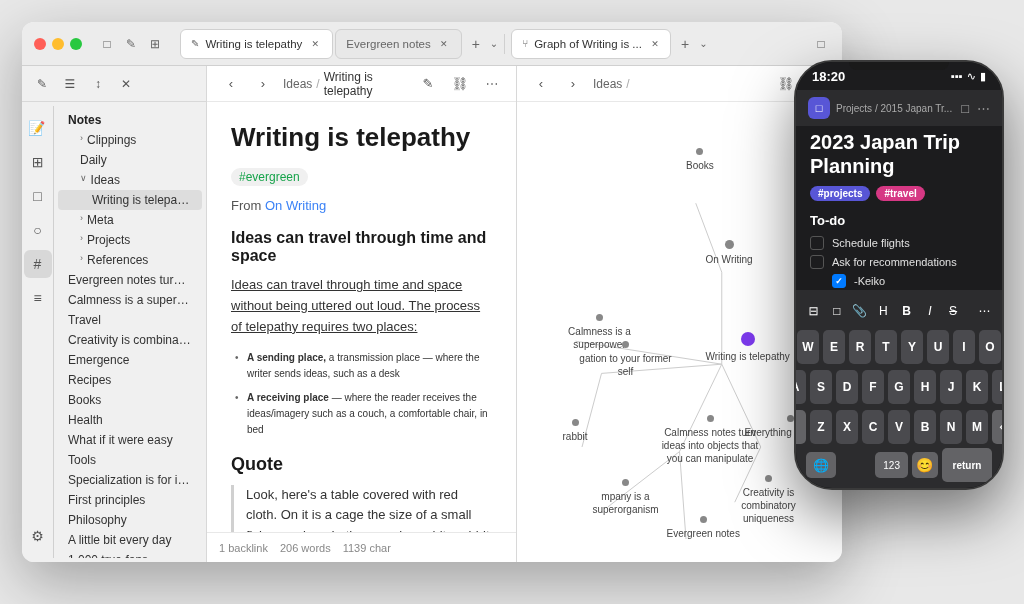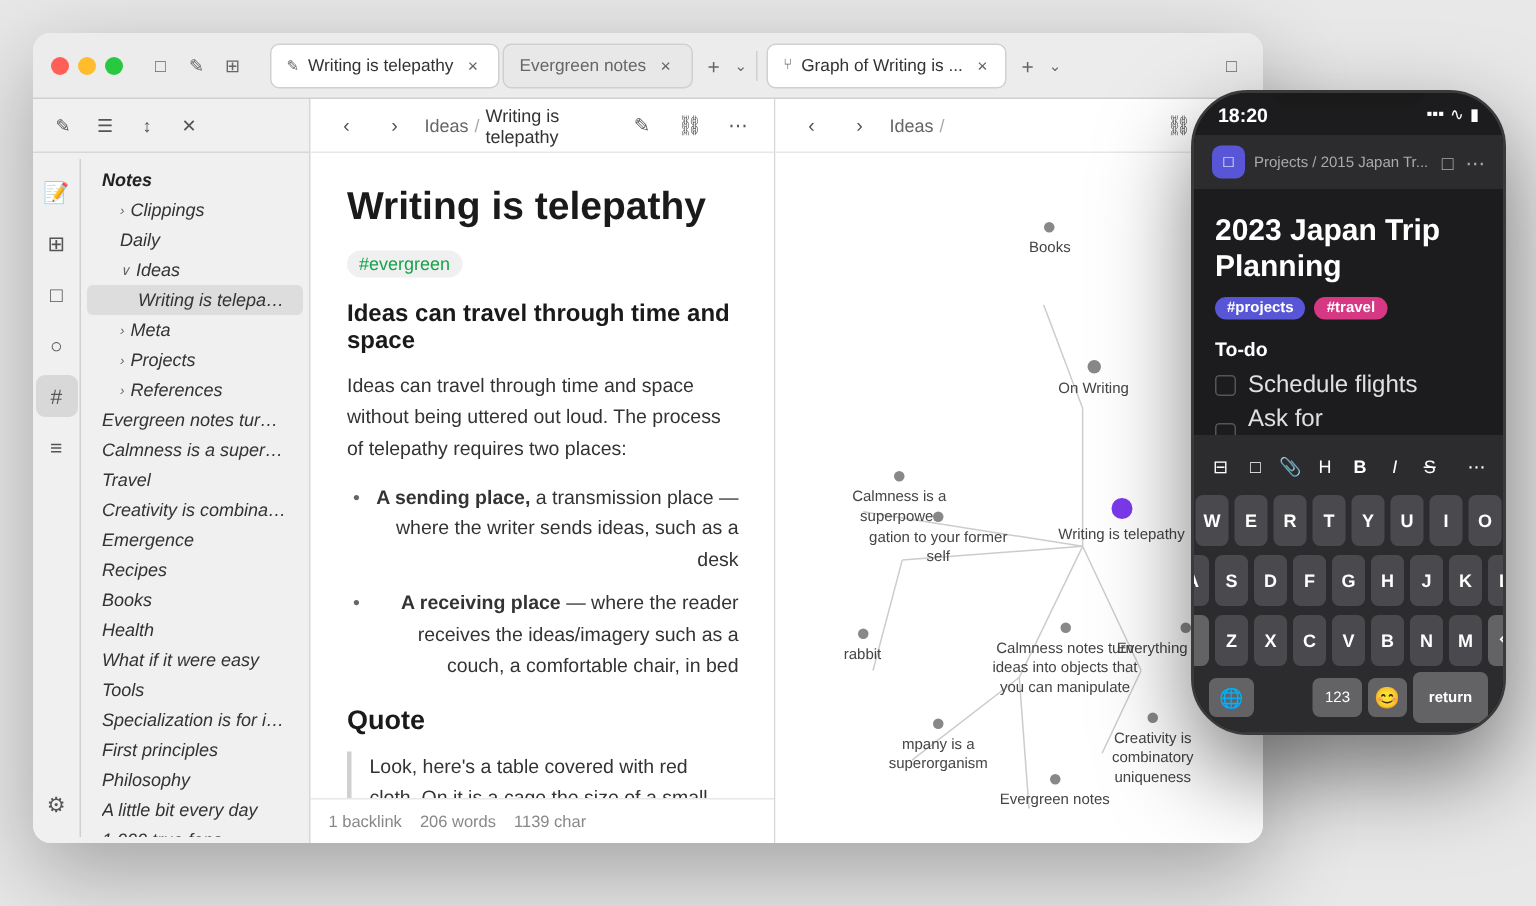--- a/index.html
+++ b/index.html
@@ -184,28 +184,26 @@
 
     .sidebar-nav {
       display: flex;
       flex-direction: column;
       overflow-y: auto;
       flex: 1;
       padding: 4px 0;
     }
     .nav-item {
       display: flex;
-      align-items: center;
       padding: 3px 10px;
       font-size: 12px;
       color: #333;
       cursor: pointer;
       border-radius: 4px;
       margin: 0 4px;
-      font-style: italic;
     }
     .nav-item.indent1 { padding-left: 22px; }
     .nav-item.indent2 { padding-left: 34px; }
     .nav-item.active-item { background: #ddd; font-weight: 500; }
     .nav-chevron { font-size: 9px; margin-right: 4px; color: #666; }
     .nav-label { flex: 1; white-space: nowrap; overflow: hidden; text-overflow: ellipsis; }
     .nav-header { font-weight: 600; color: #222; }
 
     
     .split-content {
@@ -300,35 +298,35 @@
       color: #1a1a1a;
       margin-bottom: 10px;
       margin-top: 16px;
     }
 
     .body-text {
       font-size: 13px;
       color: #333;
       line-height: 1.6;
       margin-bottom: 12px;
+      text-decoration: underline;
     }
 
     .bullet-list {
       padding-left: 0;
       list-style: none;
       margin-bottom: 12px;
     }
     .bullet-list li {
-      font-size: 13px;
+      font-size: 10px;
       color: #333;
       line-height: 1.6;
       padding-left: 16px;
       position: relative;
       margin-bottom: 8px;
-      text-align: right;
     }
     .bullet-list li::before {
       content: '•';
       position: absolute;
       left: 4px;
       color: #666;
     }
     .bullet-bold { font-weight: 700; }
 
     .blockquote {
@@ -507,21 +505,21 @@
     .phone-nav-icons-right {
       display: flex;
       gap: 8px;
       color: #aaa;
       font-size: 13px;
     }
 
     .phone-content {
       flex: 1;
       background: #1c1c1e;
-      padding: 16px 14px;
+      padding: 4px 14px;
       overflow: hidden;
     }
 
     .phone-page-title {
       font-size: 20px;
       font-weight: 700;
       color: #fff;
       line-height: 1.2;
       margin-bottom: 8px;
     }
@@ -565,21 +563,21 @@
       flex-shrink: 0;
       display: flex;
       align-items: center;
       justify-content: center;
     }
     .todo-checkbox.checked {
       background: #007aff;
       border-color: #007aff;
     }
     .todo-text {
-      font-size: 16px;
+      font-size: 11px;
       color: #e0e0e0;
     }
 
     .phone-keyboard {
       background: #2c2c2e;
       padding: 6px 4px;
       flex-shrink: 0;
     }
     .kb-toolbar {
       display: flex;
@@ -839,20 +837,24 @@
             <span class="et-sep">/</span>
             <span class="et-current">Writing is telepathy</span>
           </div>
           <div class="et-btn">✎</div>
           <div class="et-btn">⛓</div>
           <div class="et-btn">⋯</div>
         </div>
         <div class="editor-content">
           <div class="note-title">Writing is telepathy</div>
           <div class="tag-badge green">#evergreen</div>
+          <div class="from-line">
+            <span>From</span>
+            <a class="from-link">On Writing</a>
+          </div>
           <div class="section-heading">Ideas can travel through time and space</div>
           <p class="body-text">Ideas can travel through time and space without being uttered out loud. The process of telepathy requires two places:</p>
           <ul class="bullet-list">
             <li>
               <span class="bullet-bold">A sending place,</span><span> a transmission place — where the writer sends ideas, such as a desk</span>
             </li>
             <li>
               <span class="bullet-bold">A receiving place</span><span> — where the reader receives the ideas/imagery such as a couch, a comfortable chair, in bed</span>
             </li>
           </ul>

